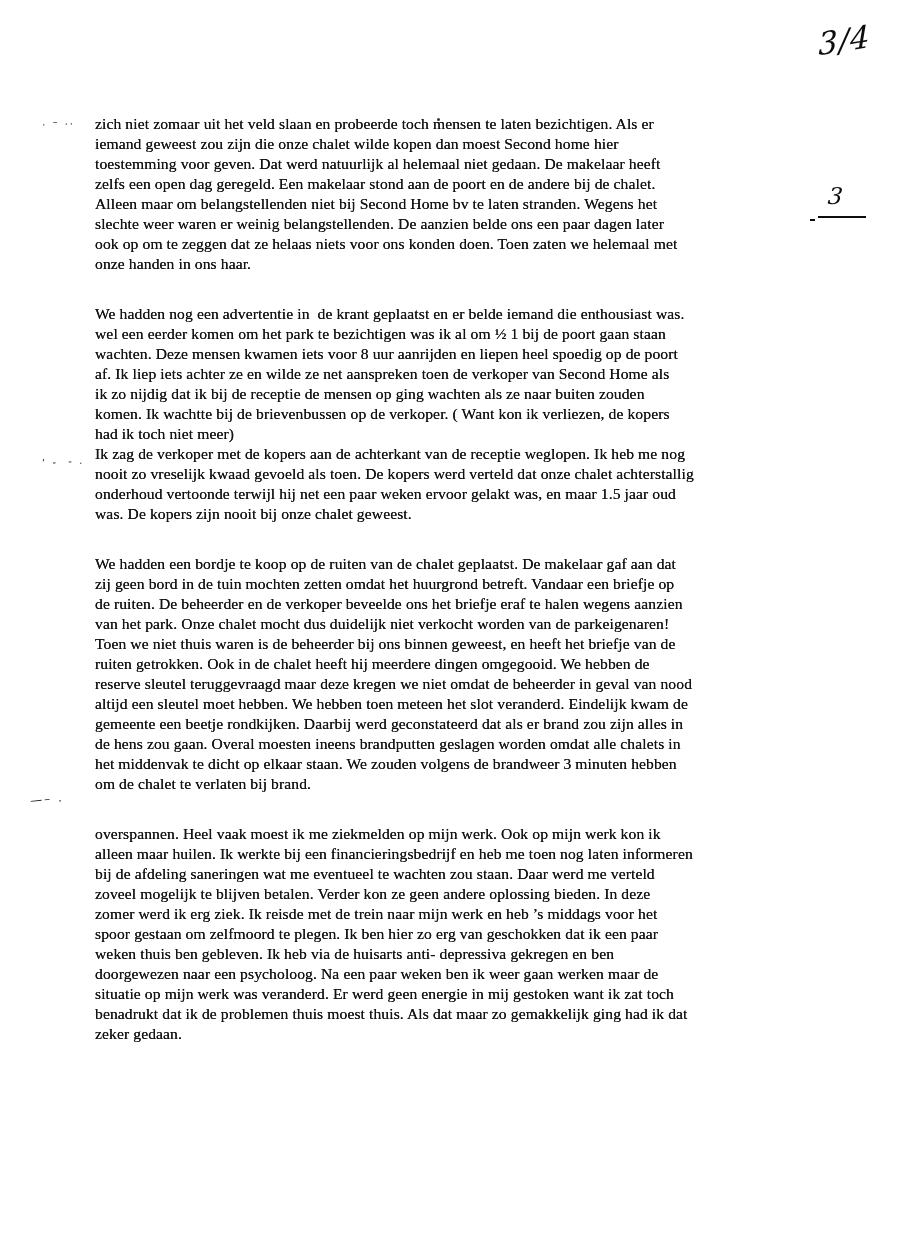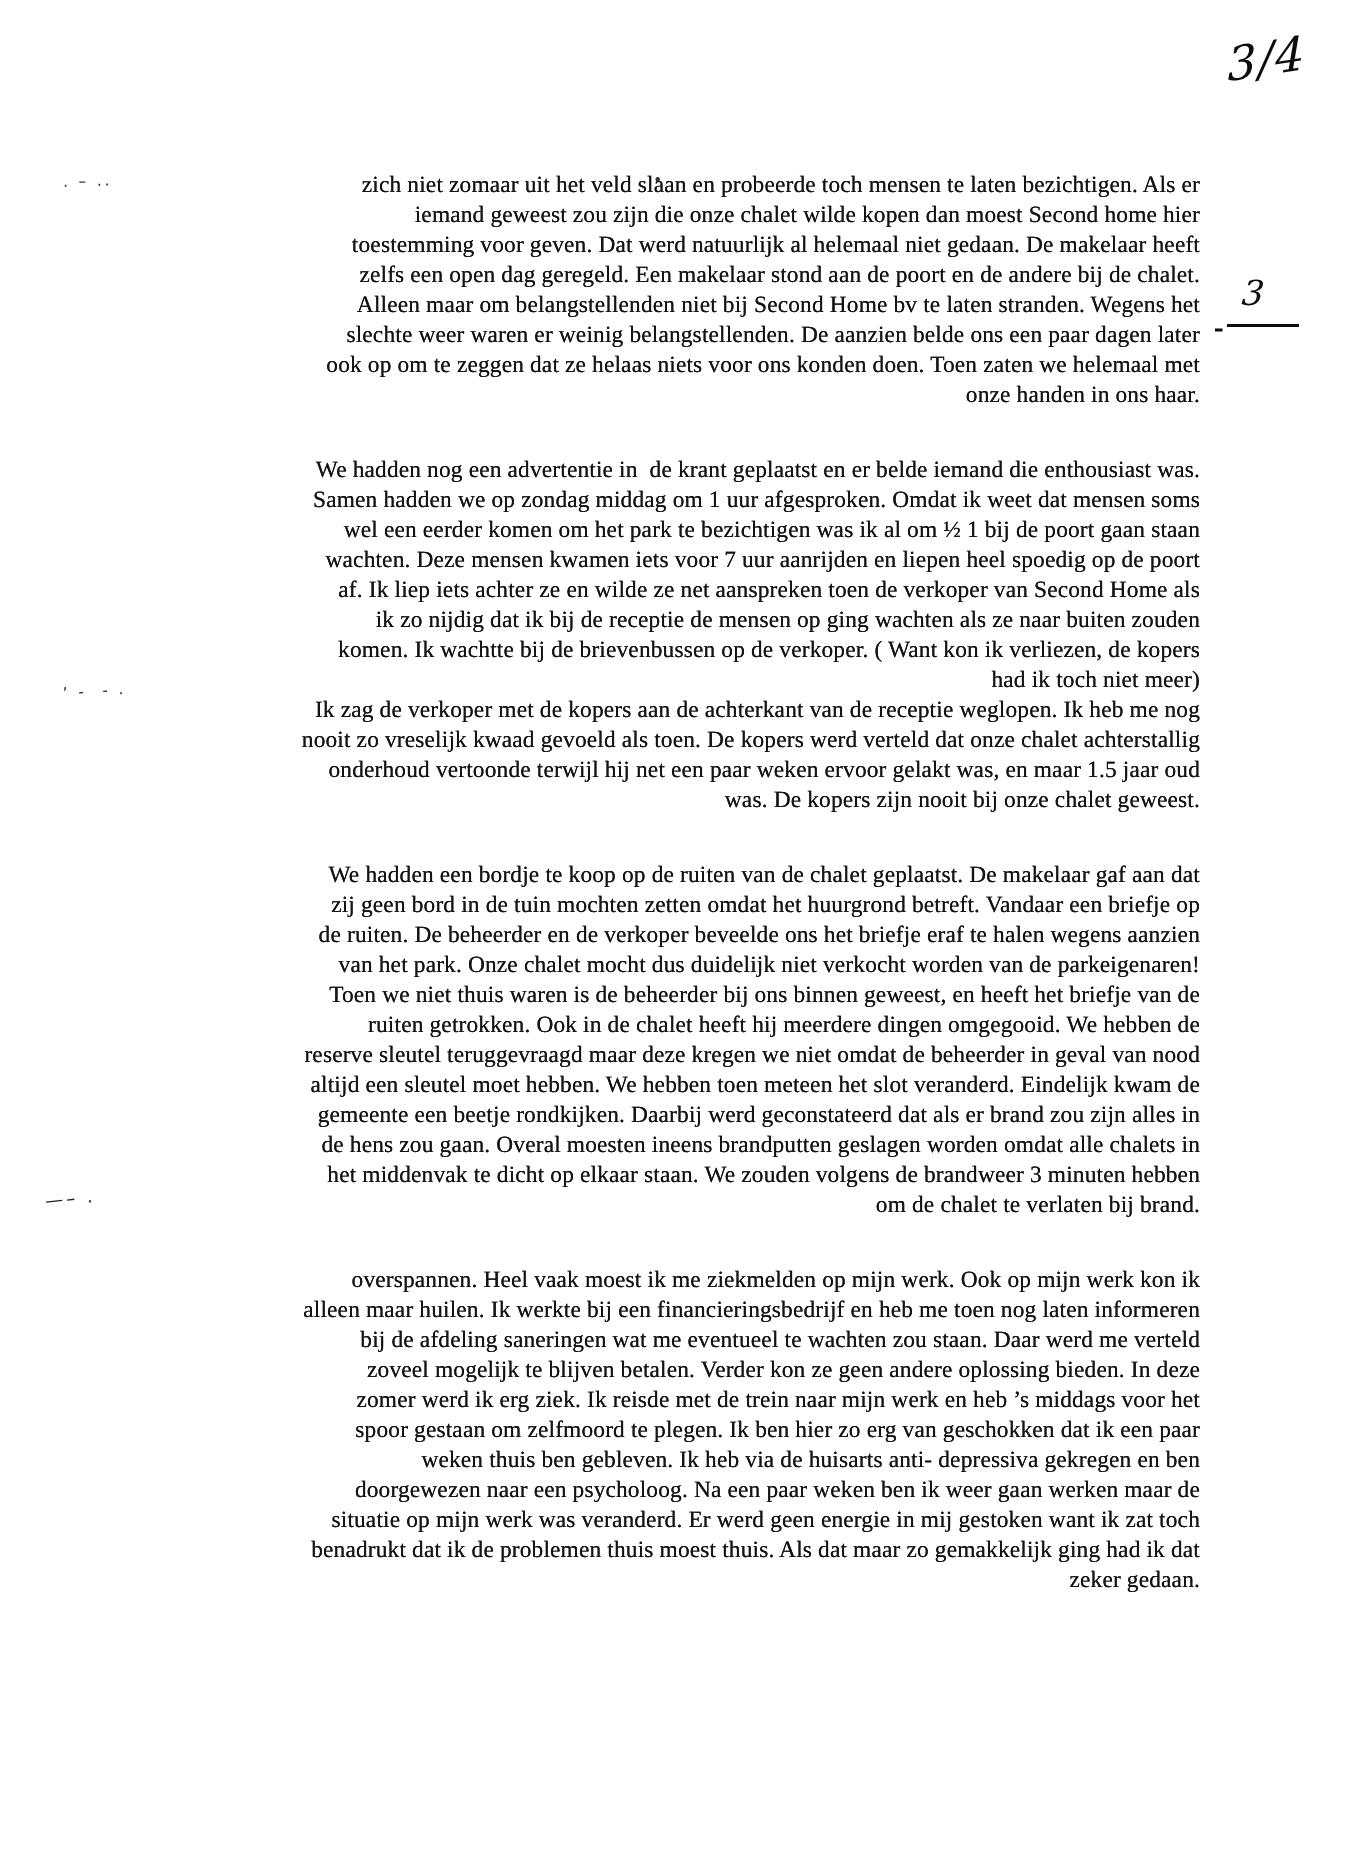--- a/index.html
+++ b/index.html
@@ -25,21 +25,20 @@
   .paragraph {
     margin: 0 0 30px 0;
   }
   .line {
     font-size: 15.6px;
     line-height: 20px;
     white-space: pre;
     letter-spacing: 0.1px;
     
     text-shadow: 0 0 0.4px #1a1a1a;
-    text-align: right;
   }
   .handwritten-page-number {
     position: absolute;
     left: 818px;
     top: 22px;
     font-family: "DejaVu Serif", serif;
     font-style: italic;
     font-size: 31px;
     color: #0d0d0d;
     transform: rotate(-9deg) skewX(-8deg);
@@ -115,23 +114,22 @@
         <div class="line">iemand geweest zou zijn die onze chalet wilde kopen dan moest Second home hier</div>
         <div class="line">toestemming voor geven. Dat werd natuurlijk al helemaal niet gedaan. De makelaar heeft</div>
         <div class="line">zelfs een open dag geregeld. Een makelaar stond aan de poort en de andere bij de chalet.</div>
         <div class="line">Alleen maar om belangstellenden niet bij Second Home bv te laten stranden. Wegens het</div>
         <div class="line">slechte weer waren er weinig belangstellenden. De aanzien belde ons een paar dagen later</div>
         <div class="line">ook op om te zeggen dat ze helaas niets voor ons konden doen. Toen zaten we helemaal met</div>
         <div class="line">onze handen in ons haar.</div>
       </div>
       <div class="paragraph">
         <div class="line">We hadden nog een advertentie in  de krant geplaatst en er belde iemand die enthousiast was.</div>
-        <div class="line">Samen hadden we op zondag middag om 1 uur afgesproken. Omdat ik weet dat mensen soms</div>
         <div class="line">wel een eerder komen om het park te bezichtigen was ik al om ½ 1 bij de poort gaan staan</div>
-        <div class="line">wachten. Deze mensen kwamen iets voor 7 uur aanrijden en liepen heel spoedig op de poort</div>
+        <div class="line">wachten. Deze mensen kwamen iets voor 8 uur aanrijden en liepen heel spoedig op de poort</div>
         <div class="line">af. Ik liep iets achter ze en wilde ze net aanspreken toen de verkoper van Second Home als</div>
         <div class="line">ik zo nijdig dat ik bij de receptie de mensen op ging wachten als ze naar buiten zouden</div>
         <div class="line">komen. Ik wachtte bij de brievenbussen op de verkoper. ( Want kon ik verliezen, de kopers</div>
         <div class="line">had ik toch niet meer)</div>
         <div class="line">Ik zag de verkoper met de kopers aan de achterkant van de receptie weglopen. Ik heb me nog</div>
         <div class="line">nooit zo vreselijk kwaad gevoeld als toen. De kopers werd verteld dat onze chalet achterstallig</div>
         <div class="line">onderhoud vertoonde terwijl hij net een paar weken ervoor gelakt was, en maar 1.5 jaar oud</div>
         <div class="line">was. De kopers zijn nooit bij onze chalet geweest.</div>
       </div>
       <div class="paragraph">

